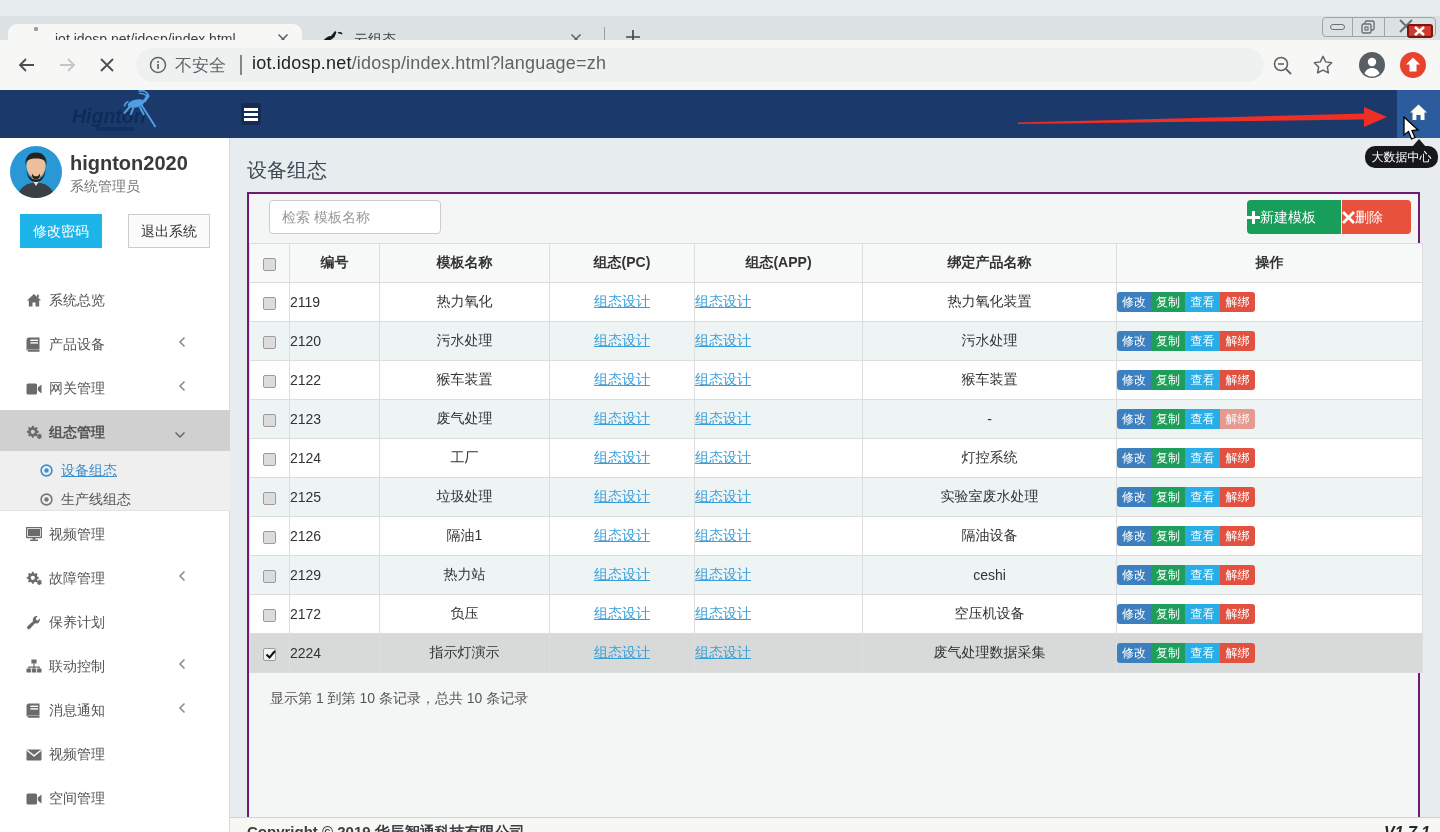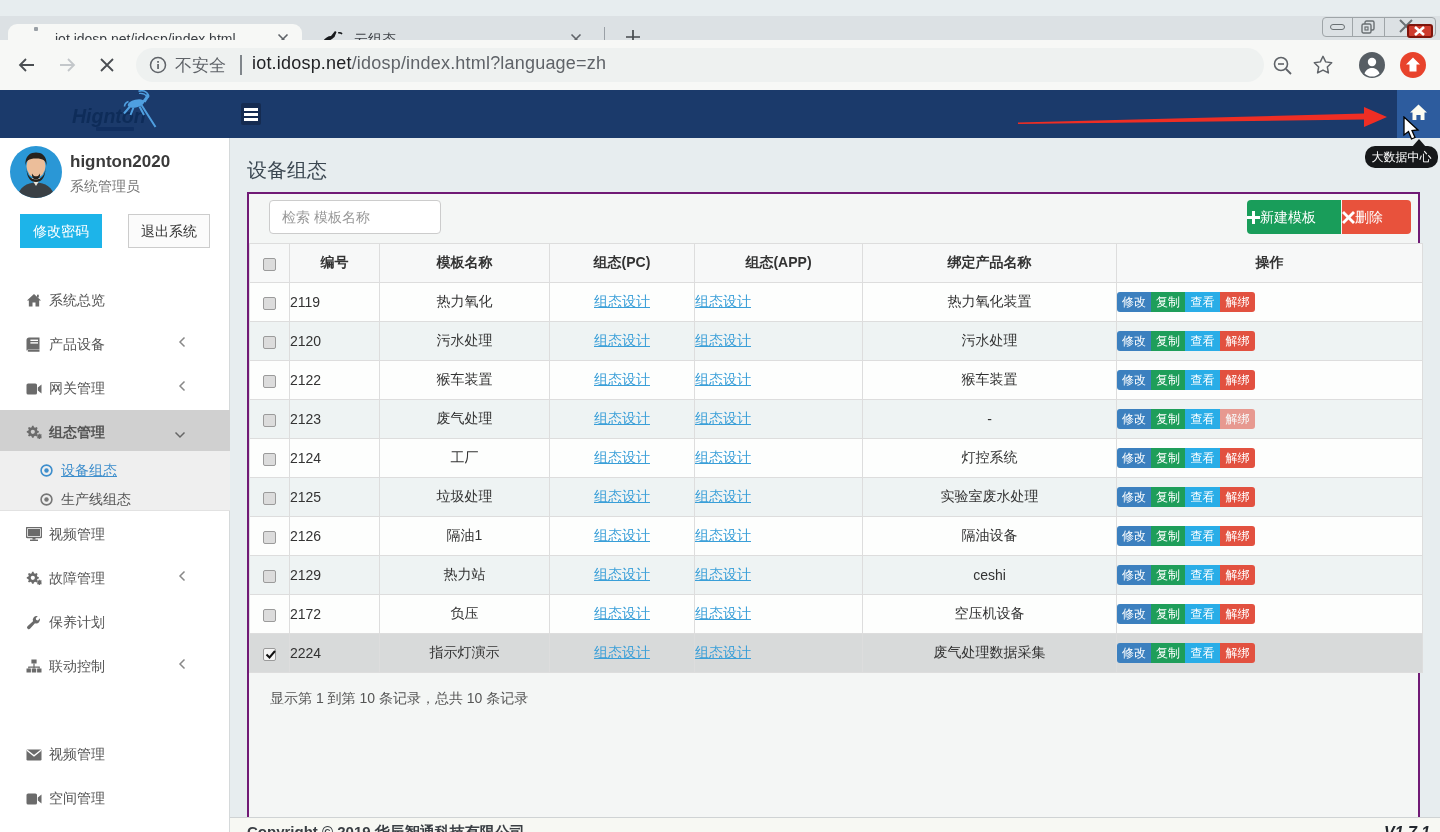--- a/index.html
+++ b/index.html
@@ -155,21 +155,21 @@
  <g clip-path="url(#avc)">
   <rect width="52" height="52" fill="#2a97d6"></rect>
   <path d="M7 52 C9 41 17 36.5 26 36.5 C35 36.5 43 41 45 52 Z" fill="#3a4045"></path>
   <path d="M21 32 L26 40 L31 32 Z" fill="#e9e4dc"></path>
   <ellipse cx="26" cy="20" rx="9.5" ry="11.5" fill="#ecbe9a"></ellipse>
   <path d="M15.5 20 C14.5 9 21 6.5 26 6.5 C31 6.5 37.5 9 36.5 20 C36 14.5 33.5 12.5 26 12.5 C18.5 12.5 16 14.5 15.5 20 Z" fill="#26221d"></path>
   <path d="M16.5 22 C17 29.5 21 33.5 26 33.5 C31 33.5 35 29.5 35.5 22 C35.5 30 32.5 36 26 36 C19.5 36 16.5 30 16.5 22 Z" fill="#26221d"></path>
   <path d="M22 27.5 C23 29.5 24.5 30.3 26 30.3 C27.5 30.3 29 29.5 30 27.5 C30.5 30.5 28.8 33.5 26 33.5 C23.2 33.5 21.5 30.5 22 27.5 Z" fill="#26221d"></path>
  </g>
 </svg>
-<div class="abs" style="left:70px;top:14px;font-size:17px;font-weight:bold;color:#3a3a3a">hignton2020</div>
+<div class="abs" style="left:70px;top:14px;font-size:20px;font-weight:bold;color:#3a3a3a">hignton2020</div>
 <div class="abs" style="left:70px;top:40px;font-size:14px;color:#777">系统管理员</div>
 <div class="abs" style="left:20px;top:76px;width:82px;height:34px;background:#1db4e9;color:#fff;font-size:14px;text-align:center;line-height:34px">修改密码</div>
 <div class="abs" style="left:128px;top:76px;width:82px;height:34px;background:#fbfbfb;border:1px solid #ccc;color:#333;font-size:14px;text-align:center;line-height:32px">退出系统</div>
 
 <div class="abs" style="left:0;top:272px;width:230px;height:41px;background:#d0d0d0"></div>
 <div class="abs" style="left:0;top:313px;width:230px;height:60px;background:#efefef;border-bottom:1px solid #e2e2e2"></div>
 <div class="menu-item" style="top:140px">
 <span class="mi"><svg width="16" height="15" viewBox="0 0 16 16">
           <path d="M8 1 L15.5 8 L13.5 8 L13.5 14.5 L9.6 14.5 L9.6 10 L6.4 10 L6.4 14.5 L2.5 14.5 L2.5 8 L0.5 8 Z" fill="#6b6b6b"></path>
           <rect x="11.2" y="1.8" width="1.9" height="3" fill="#6b6b6b"></rect>
@@ -243,20 +243,32 @@
 <span class="mi"><svg width="16" height="14" viewBox="0 0 16 14">
           <g fill="#6b6b6b">
             <rect x="5.4" y="0.5" width="5.2" height="4"></rect>
             <rect x="0.5" y="9.5" width="4.4" height="4"></rect>
             <rect x="5.8" y="9.5" width="4.4" height="4"></rect>
             <rect x="11.1" y="9.5" width="4.4" height="4"></rect>
             <path d="M7.4 4.5 L8.6 4.5 L8.6 6.5 L7.4 6.5 Z M2.2 7.5 L13.8 7.5 L13.8 9.5 L12.6 9.5 L12.6 8.7 L3.4 8.7 L3.4 9.5 L2.2 9.5 Z M7.4 6.4 L8.6 6.4 L8.6 9.5 L7.4 9.5 Z"></path>
           </g>
         </svg></span>
 <span class="ml" style="">联动控制</span>
+<span class="ch"><svg width="8" height="12" viewBox="0 0 8 12">
+          <path d="M6.5 1.5 L2 6 L6.5 10.5" stroke="#888" stroke-width="1.5" fill="none"></path>
+        </svg></span>
+</div>
+<div class="menu-item" style="top:550px">
+<span class="mi"><svg width="14" height="15" viewBox="0 0 14 15">
+          <path d="M3 0.5 L13.5 0.5 L13.5 12.5 L3 12.5 C1.6 12.5 0.5 13.2 0.5 14 L0.5 3 C0.5 1.6 1.6 0.5 3 0.5 Z" fill="#6b6b6b"></path>
+          <path d="M3 12.7 L13.5 12.7 L13.5 14.8 L3 14.8 C2.2 14.8 1.6 14.4 1.6 13.8 C1.6 13.2 2.2 12.7 3 12.7 Z" fill="#6b6b6b"></path>
+          <rect x="4.4" y="2.6" width="7.6" height="1.4" fill="#fff"></rect>
+          <rect x="4.4" y="5.2" width="7.6" height="1.4" fill="#fff"></rect>
+        </svg></span>
+<span class="ml" style="">消息通知</span>
 <span class="ch"><svg width="8" height="12" viewBox="0 0 8 12">
           <path d="M6.5 1.5 L2 6 L6.5 10.5" stroke="#888" stroke-width="1.5" fill="none"></path>
         </svg></span>
 </div>
 <div class="menu-item" style="top:594px">
 <span class="mi"><svg width="16" height="12" viewBox="0 0 16 12">
           <rect x="0.5" y="0.5" width="15" height="11" rx="1.2" fill="#6b6b6b"></rect>
           <path d="M1 1.2 L8 6.8 L15 1.2" fill="none" stroke="#fff" stroke-width="1.3"></path>
         </svg></span>
 <span class="ml" style="">视频管理</span>

